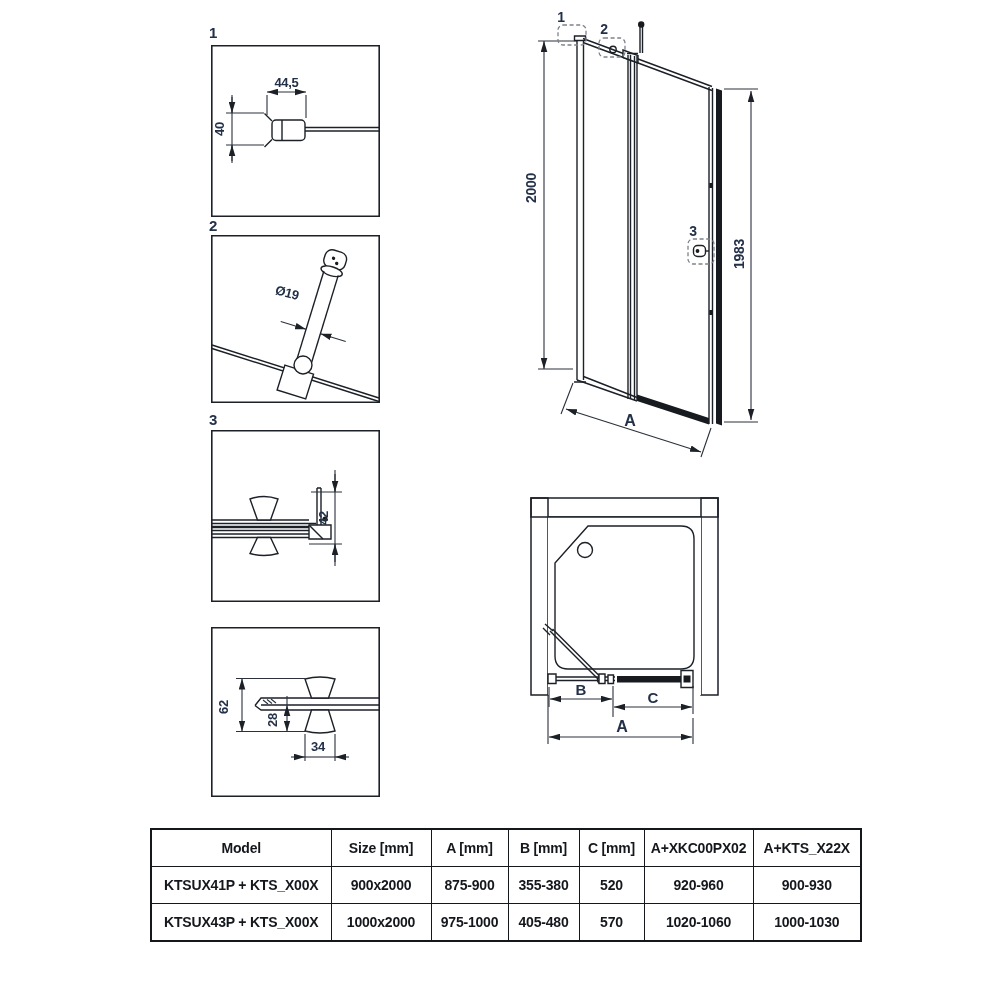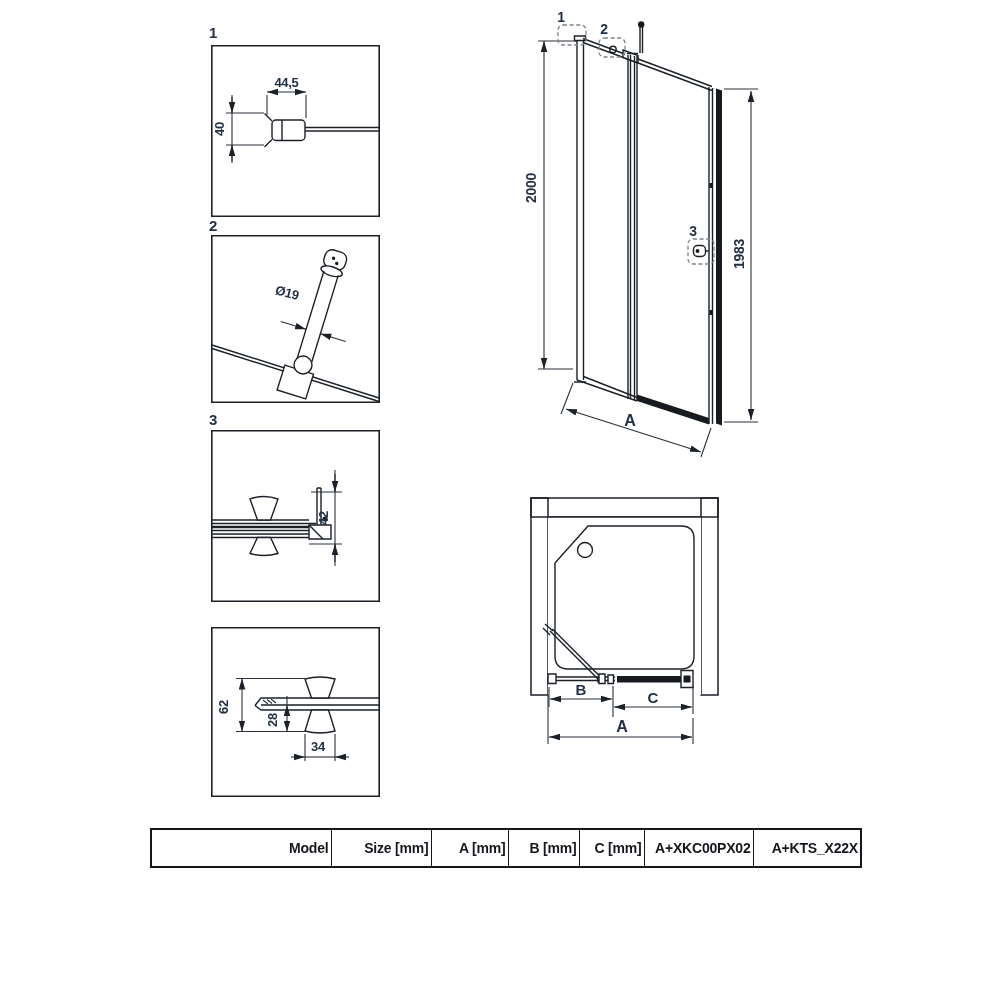--- a/index.html
+++ b/index.html
@@ -12,21 +12,21 @@
   .lnth{stroke:#1c2128;stroke-width:2.4;fill:none;}
   .dim{stroke:#2a313b;stroke-width:1.1;fill:none;}
   .blk{fill:#171a1e;stroke:none;}
   .wht{fill:#ffffff;}
   .callout{stroke:#7d838b;stroke-width:1.3;fill:none;stroke-dasharray:4 2.6;}
   .dimtxt{font:bold 13px "Liberation Sans",sans-serif;fill:#223048;letter-spacing:-0.3px;}
   .biglbl{font:bold 16px "Liberation Sans",sans-serif;fill:#223048;}
   .boxlabel{position:absolute;font:bold 15px "Liberation Sans",sans-serif;color:#223048;}
   table.spec{position:absolute;left:150px;top:828px;width:710px;border-collapse:collapse;
              table-layout:fixed;border:2.6px solid #14171c;background:#fff;}
-  table.spec th,table.spec td{border:1.4px solid #14171c;text-align:right;vertical-align:middle;
+  table.spec th,table.spec td{border:1.4px solid #14171c;text-align:center;vertical-align:middle;
              height:36px;padding:0 2px;font:bold 14px "Liberation Sans",sans-serif;
              letter-spacing:-0.2px;white-space:nowrap;color:#14171c;}
 </style>
 </head>
 <body>
 
 <div id="page">
 
   <svg width="0" height="0">
     <defs>
@@ -231,16 +231,34 @@
         <th>Model</th>
         <th>Size [mm]</th>
         <th>A [mm]</th>
         <th>B [mm]</th>
         <th>C [mm]</th>
         <th>A+XKC00PX02</th>
         <th>A+KTS_X22X</th>
       </tr>
     </thead>
     <tbody>
+      <tr>
+        <td>KTSUX41P + KTS_X00X</td>
+        <td>900x2000</td>
+        <td>875-900</td>
+        <td>355-380</td>
+        <td>520</td>
+        <td>920-960</td>
+        <td>900-930</td>
+      </tr>
+      <tr>
+        <td>KTSUX43P + KTS_X00X</td>
+        <td>1000x2000</td>
+        <td>975-1000</td>
+        <td>405-480</td>
+        <td>570</td>
+        <td>1020-1060</td>
+        <td>1000-1030</td>
+      </tr>
     </tbody>
   </table>
 
 </div>
 
 </body></html>

